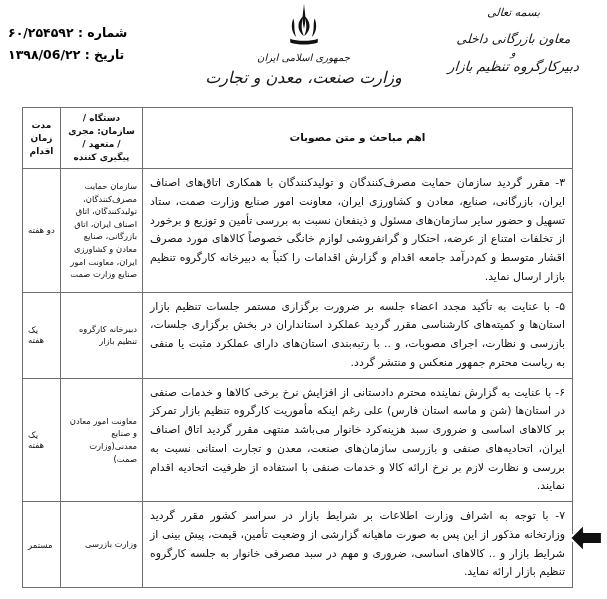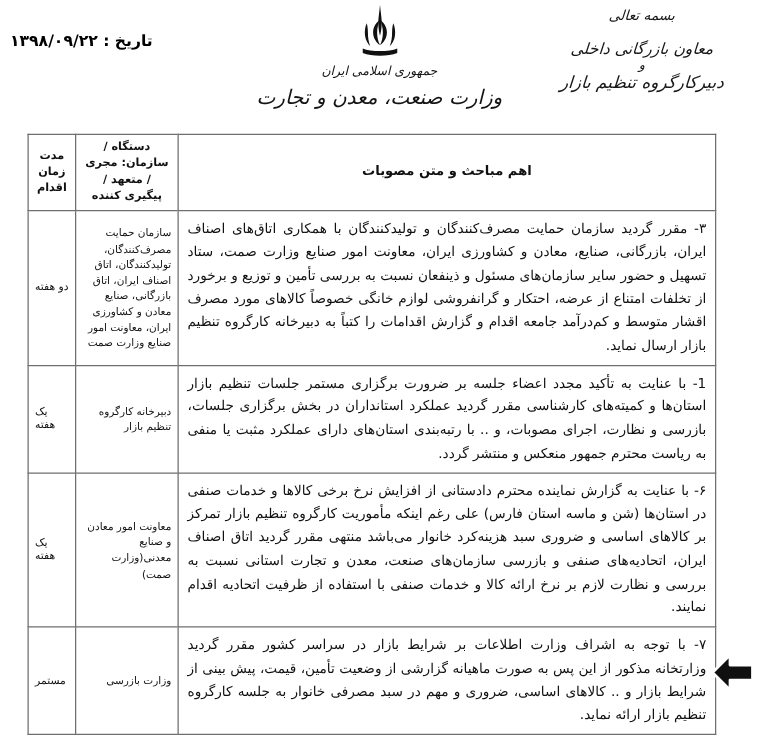--- a/index.html
+++ b/index.html
@@ -177,22 +177,26 @@
         <path d="M73 36 C76 42 77 50 76 58 C75 66 71 72 67 76 C70 68 71 60 71 52 C71 45 72 40 73 36 Z"></path>
         <path d="M20 80 C34 86 66 86 80 80 C80 84 80 86 80 88 C64 94 36 94 20 88 Z"></path>
       </g>
     </svg>
     <div class="line">جمهوری اسلامی ایران</div>
     <div class="line sub">وزارت صنعت، معدن و تجارت</div>
   </div>
 
   <div class="hdr-left">
     <div class="row">
+      <span class="lbl">شماره :</span>
+      <span class="val">۶۰/۲۵۴۵۹۲</span>
+    </div>
+    <div class="row">
       <span class="lbl">تاریخ :</span>
-      <span class="val">۱۳۹۸/۰۹/۲۲</span>
+      <span class="val">۱۳۹۸/06/۲۲</span>
     </div>
   </div>
 
 </div>
 
 <table class="doc-table">
   <colgroup>
     <col class="col-main">
     <col class="col-org">
     <col class="col-time">
@@ -207,21 +211,21 @@
   <tbody>
     <tr>
       <td class="cell-main">
         <p>۳- مقرر گردید سازمان حمایت مصرف‌کنندگان و تولیدکنندگان با همکاری اتاق‌های اصناف ایران، بازرگانی، صنایع، معادن و کشاورزی ایران، معاونت امور صنایع وزارت صمت، ستاد تسهیل و حضور سایر سازمان‌های مسئول و ذینفعان نسبت به بررسی تأمین و توزیع و برخورد از تخلفات امتناع از عرضه، احتکار و گرانفروشی لوازم خانگی خصوصاً کالاهای مورد مصرف اقشار متوسط و کم‌درآمد جامعه اقدام و گزارش اقدامات را کتباً به دبیرخانه کارگروه تنظیم بازار ارسال نماید.</p>
       </td>
       <td class="cell-org">سازمان حمایت مصرف‌کنندگان، تولیدکنندگان، اتاق اصناف ایران، اتاق بازرگانی، صنایع معادن و کشاورزی ایران، معاونت امور صنایع وزارت صمت</td>
       <td class="cell-time">دو هفته</td>
     </tr>
     <tr>
       <td class="cell-main">
-        <p>1- با عنایت به تأکید مجدد اعضاء جلسه بر ضرورت برگزاری مستمر جلسات تنظیم بازار استان‌ها و کمیته‌های کارشناسی مقرر گردید عملکرد استانداران در بخش برگزاری جلسات، بازرسی و نظارت، اجرای مصوبات، و .. با رتبه‌بندی استان‌های دارای عملکرد مثبت یا منفی به ریاست محترم جمهور منعکس و منتشر گردد.</p>
+        <p>۵- با عنایت به تأکید مجدد اعضاء جلسه بر ضرورت برگزاری مستمر جلسات تنظیم بازار استان‌ها و کمیته‌های کارشناسی مقرر گردید عملکرد استانداران در بخش برگزاری جلسات، بازرسی و نظارت، اجرای مصوبات، و .. با رتبه‌بندی استان‌های دارای عملکرد مثبت یا منفی به ریاست محترم جمهور منعکس و منتشر گردد.</p>
       </td>
       <td class="cell-org">دبیرخانه کارگروه تنظیم بازار</td>
       <td class="cell-time">یک هفته</td>
     </tr>
     <tr>
       <td class="cell-main">
         <p>۶- با عنایت به گزارش نماینده محترم دادستانی از افزایش نرخ برخی کالاها و خدمات صنفی در استان‌ها (شن و ماسه استان فارس) علی رغم اینکه مأموریت کارگروه تنظیم بازار تمرکز بر کالاهای اساسی و ضروری سبد هزینه‌کرد خانوار می‌باشد منتهی مقرر گردید اتاق اصناف ایران، اتحادیه‌های صنفی و بازرسی سازمان‌های صنعت، معدن و تجارت استانی نسبت به بررسی و نظارت لازم بر نرخ ارائه کالا و خدمات صنفی با استفاده از ظرفیت اتحادیه اقدام نمایند.</p>
       </td>
       <td class="cell-org">معاونت امور معادن و صنایع معدنی(وزارت صمت)</td>
       <td class="cell-time">یک هفته</td>

